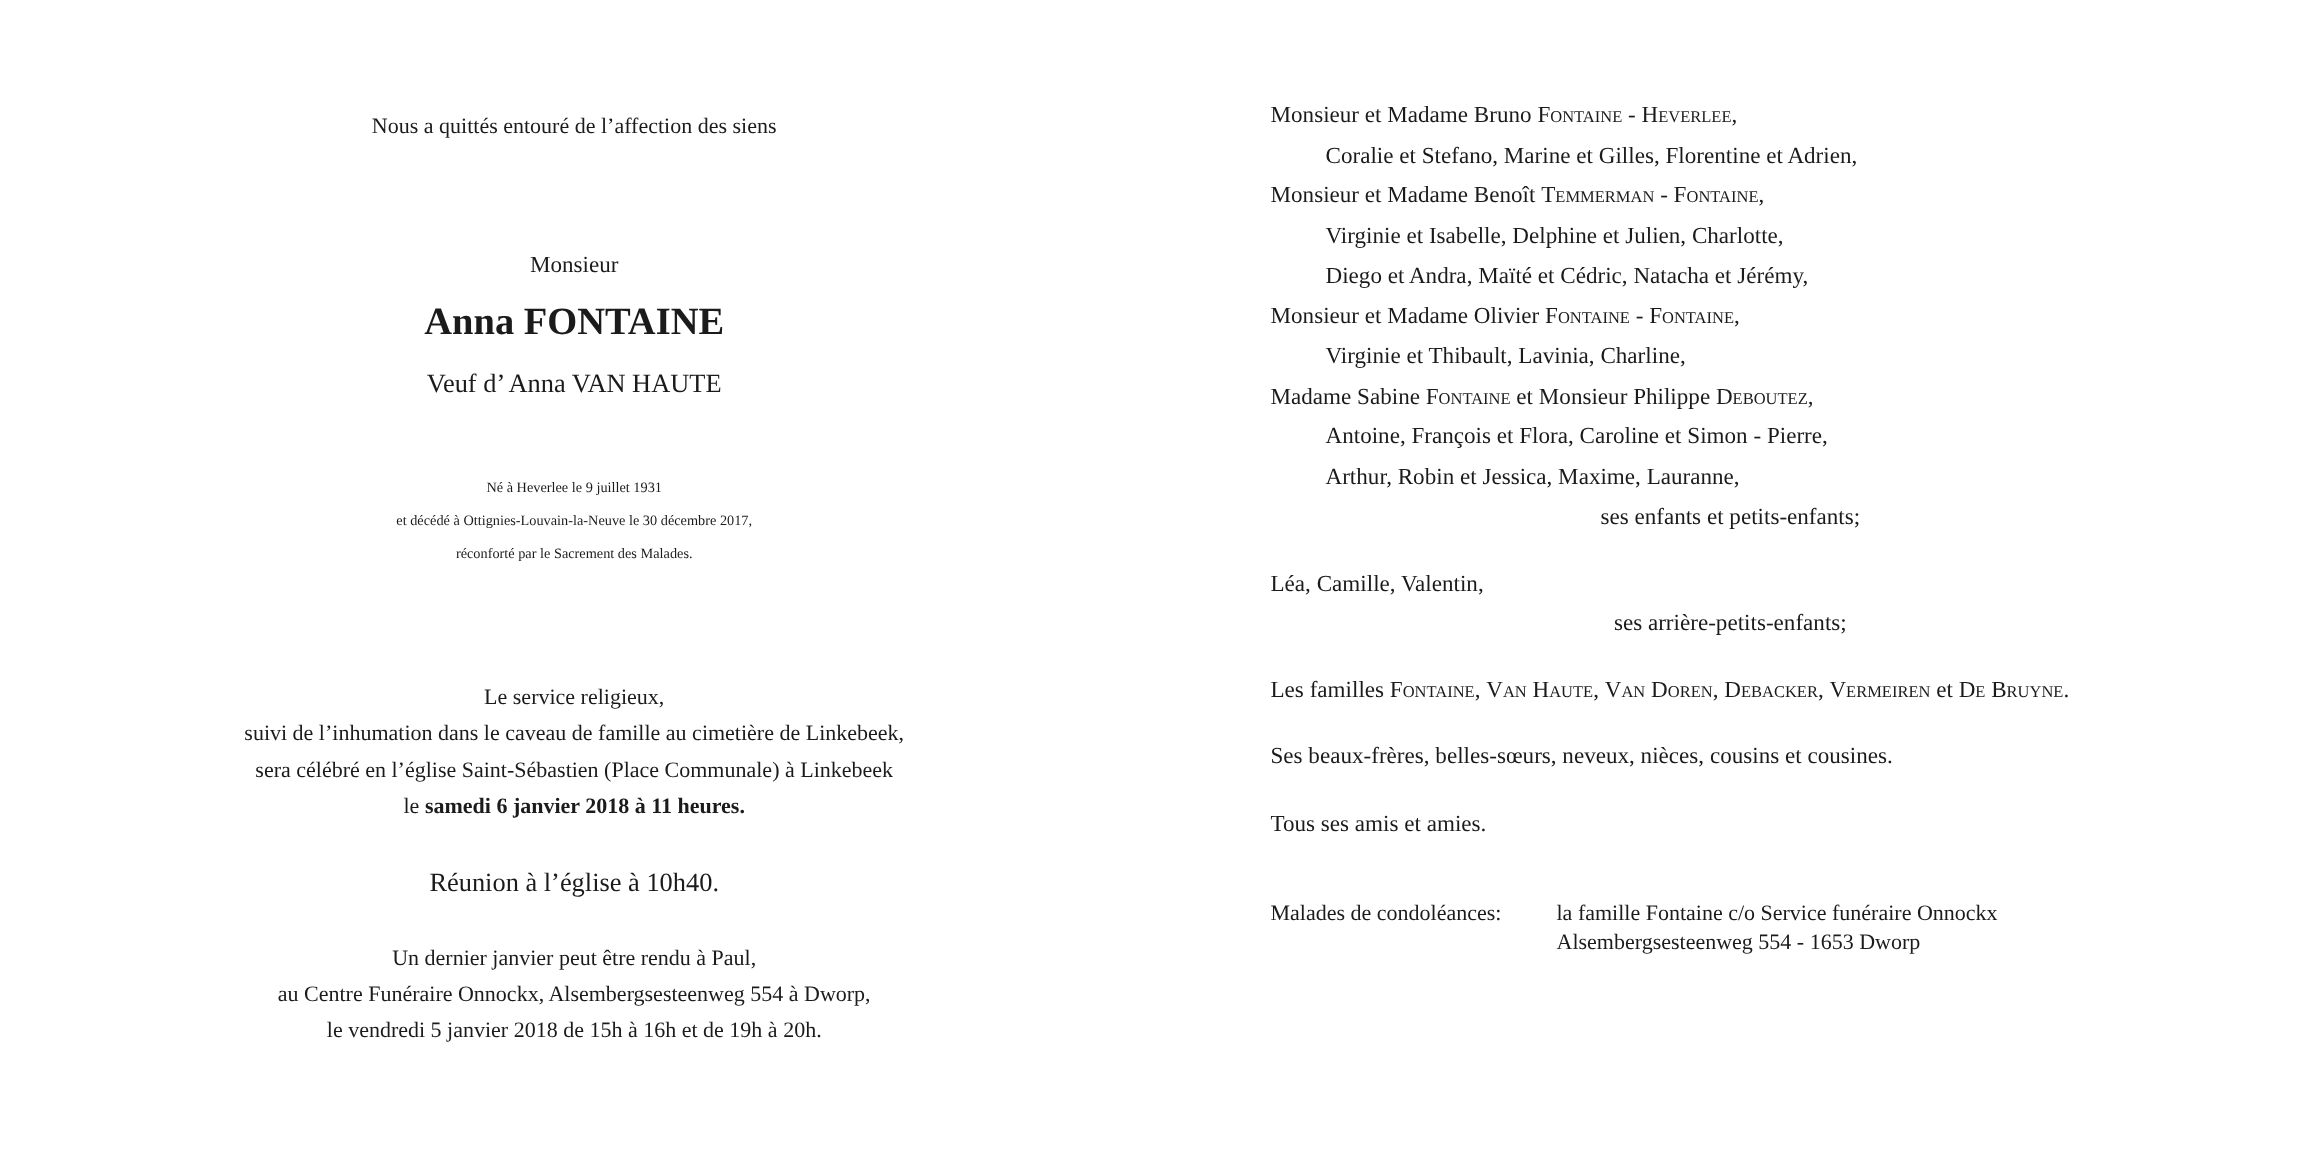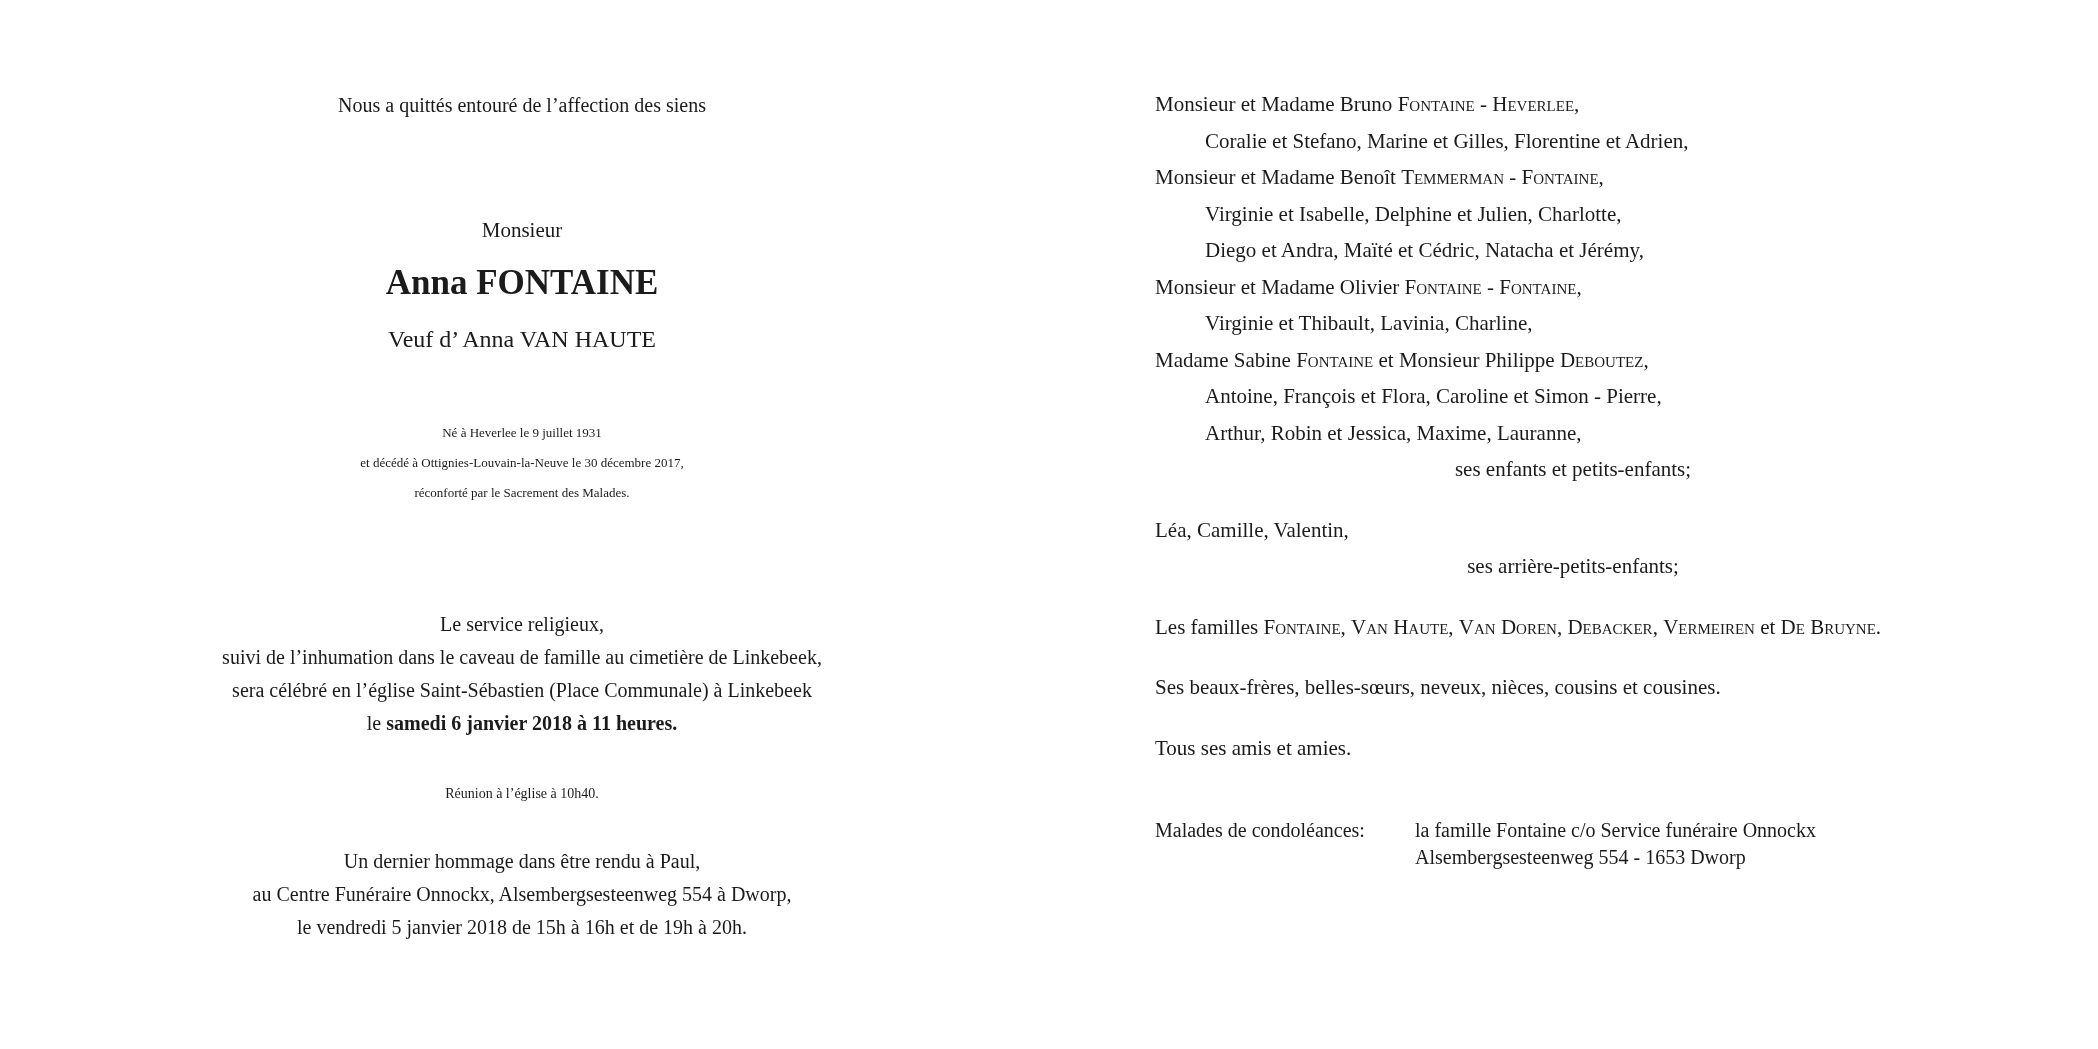--- a/index.html
+++ b/index.html
@@ -7,29 +7,29 @@
   body {
     background: #ffffff;
     color: #1b1b1b;
     font-family: "Liberation Serif", "DejaVu Serif", serif;
     position: relative;
     overflow: hidden;
   }
   .sc { font-variant: small-caps; }
 
   
-  .left-col { position: absolute; left: 122px; top: 0; width: 800px; height: 774px; }
+  .left-col { position: absolute; left: 122px; top: 10px; width: 800px; height: 774px; }
   .left-col > div { position: absolute; left: 0; width: 800px; text-align: center; }
   .intro      { top: 92px;  font-size: 20px; line-height: 26px; }
   .civility   { top: 217px; font-size: 21px; line-height: 27px; }
   .deceased   { top: 260px; font-size: 35px; line-height: 46px; font-weight: bold; }
   .widower    { top: 323px; font-size: 24px; line-height: 33px; }
   .birth      { top: 386px; font-size: 13px; line-height: 30px; margin-top: 32px; }
   .service    { top: 608px; font-size: 20px; line-height: 33px; }
-  .meeting    { top: 777px; font-size: 14px; line-height: 33px; }
+  .meeting    { top: 777px; font-size: 24px; line-height: 33px; }
   .tribute    { top: 845px; font-size: 20px; line-height: 33px; }
   .bold-seg   { font-weight: bold; }
 
   
   .right-col { position: absolute; left: 1155px; top: 86px; width: 836px; font-size: 21px; }
   .fam-line { line-height: 36.5px; min-height: 36.5px; text-align: left; }
   .fam-line.indent { padding-left: 50px; }
   .fam-line.align-right { text-align: center; }
   .fam-group + .fam-group { margin-top: 24px; }
 
@@ -55,21 +55,21 @@
   <div class="service">
     <div>Le service religieux,</div>
     <div>suivi de l’inhumation dans le caveau de famille au cimetière de Linkebeek,</div>
     <div>sera célébré en l’église Saint-Sébastien (Place Communale) à Linkebeek</div>
     <div><span>le </span><span class="bold-seg">samedi 6 janvier 2018 à 11 heures.</span></div>
   </div>
 
   <div class="meeting">Réunion à l’église à 10h40.</div>
 
   <div class="tribute">
-    <div>Un dernier hommage dans être rendu à Paul,</div>
+    <div>Un dernier janvier peut être rendu à Paul,</div>
     <div>au Centre Funéraire Onnockx, Alsembergsesteenweg 554 à Dworp,</div>
     <div>le vendredi 5 janvier 2018 de 15h à 16h et de 19h à 20h.</div>
   </div>
 </div>
 
 <div class="right-col">
   <div>
       <div class="fam-group">
         <div class="fam-line"><span>Monsieur et Madame Bruno </span><span class="sc">Fontaine</span><span> - </span><span class="sc">Heverlee</span><span>,</span></div>
         <div class="fam-line indent"><span>Coralie et Stefano, Marine et Gilles, Florentine et Adrien,</span></div>

